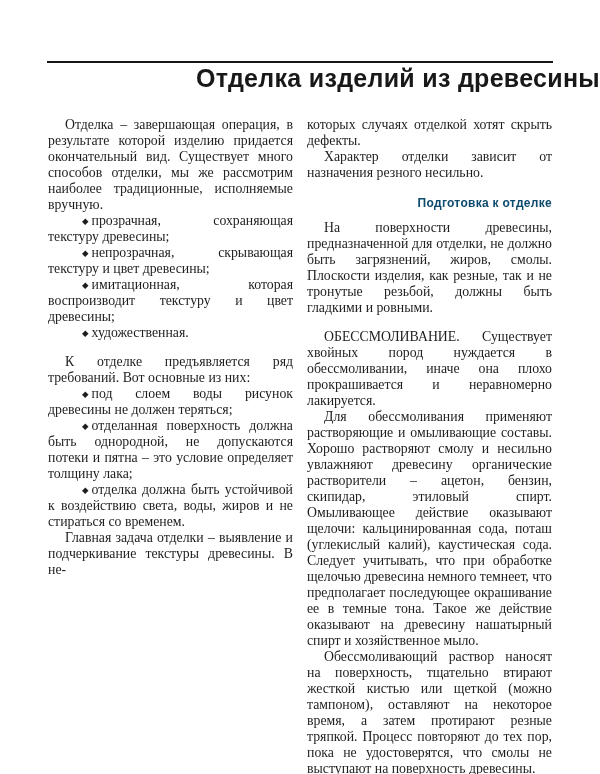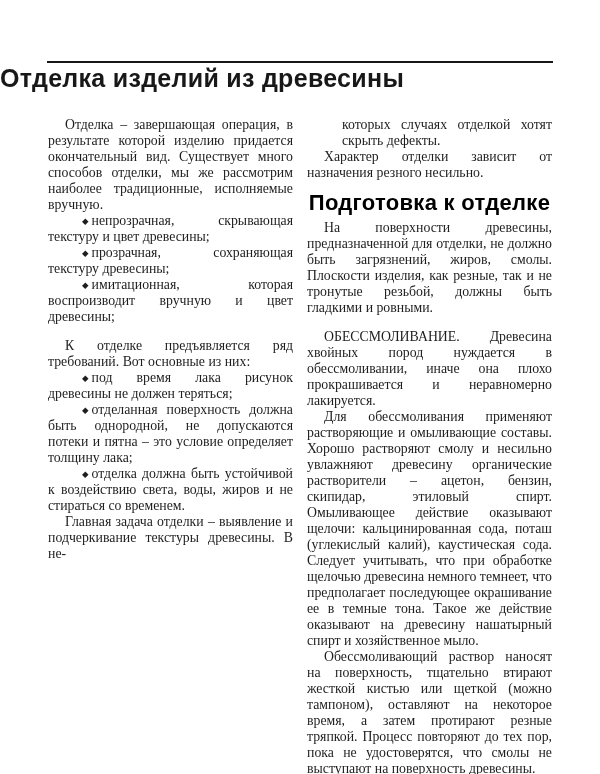--- a/index.html
+++ b/index.html
@@ -18,21 +18,21 @@
     top: 61px;
     width: 506px;
     height: 2px;
     background: #161616;
   }
   .page-title {
     position: absolute;
     left: 0;
     right: 0;
     top: 64px;
-    text-align: left;
+    text-align: right;
     font-family: "Liberation Sans", sans-serif;
     font-weight: 700;
     font-size: 25px;
     line-height: 28px;
     letter-spacing: 0.3px;
     color: #181818;
     white-space: nowrap;
   }
   .columns {
     position: absolute;
@@ -44,70 +44,71 @@
   }
   .col {
     width: 245px;
     font-size: 13.8px;
     line-height: 16px;
     text-align: justify;
     hyphens: auto;
     -webkit-hyphens: auto;
   }
   .col p { margin: 0; text-indent: 17px; }
-  .col p.noindent { text-indent: 0; margin-left: 35px; }
+  .col p.noindent { text-indent: 0; }
   .col p.gap { margin-top: 13px; }
   .diamond {
     display: inline-block;
     font-size: 8.5px;
     line-height: 1;
     margin-right: 3px;
     position: relative;
     top: -1px;
     color: #1d1d1d;
   }
   .section-heading {
     font-family: "Liberation Sans", sans-serif;
     font-weight: 700;
-    font-size: 22px;
+    font-size: 12px;
     line-height: 20px;
     letter-spacing: 0.3px;
-    text-align: center;
-    color: #000000;
+    text-align: right;
+    color: #0c4a6e;
     margin: 12px 0 7px 0;
     text-indent: 0;
   }
 </style>
 </head>
 <body>
 
 <div class="page">
 
   <div class="title-rule"></div>
 
   <div class="page-title">Отделка изделий из древесины</div>
 
   <div class="columns">
 
     <div class="col">
       <p>Отделка – завершающая операция, в результате которой изделию придается окончательный вид. Существует много способов отделки, мы же рассмотрим наиболее традиционные, исполняемые вручную.</p>
+      <p><span class="diamond">◆</span><span>прозрачная, сохраняющая текстуру древесины;</span></p>
       <p><span class="diamond">◆</span><span>непрозрачная, скрывающая текстуру и цвет древесины;</span></p>
-      <p><span class="diamond">◆</span><span>прозрачная, сохраняющая текстуру древесины;</span></p>
-      <p><span class="diamond">◆</span><span>имитационная, которая воспроизводит вручную и цвет древесины;</span></p>
+      <p><span class="diamond">◆</span><span>имитационная, которая воспроизводит текстуру и цвет древесины;</span></p>
+      <p><span class="diamond">◆</span><span>художественная.</span></p>
       <p class="gap">К отделке предъявляется ряд требований. Вот основные из них:</p>
-      <p><span class="diamond">◆</span><span>под время лака рисунок древесины не должен теряться;</span></p>
+      <p><span class="diamond">◆</span><span>под слоем воды рисунок древесины не должен теряться;</span></p>
       <p><span class="diamond">◆</span><span>отделанная поверхность должна быть однородной, не допускаются потеки и пятна – это условие определяет толщину лака;</span></p>
       <p><span class="diamond">◆</span><span>отделка должна быть устойчивой к воздействию света, воды, жиров и не стираться со временем.</span></p>
       <p>Главная задача отделки – выявление и подчеркивание текстуры древесины. В не-</p>
     </div>
 
     <div class="col">
       <p class="noindent">которых случаях отделкой хотят скрыть дефекты.</p>
       <p>Характер отделки зависит от назначения резного несильно.</p>
       <h2 class="section-heading">Подготовка к отделке</h2>
       <p>На поверхности древесины, предназначенной для отделки, не должно быть загрязнений, жиров, смолы. Плоскости изделия, как резные, так и не тронутые резьбой, должны быть гладкими и ровными.</p>
-      <p class="gap">ОБЕССМОЛИВАНИЕ. Древесина хвойных пород нуждается в обессмоливании, иначе она плохо прокрашивается и неравномерно лакируется.</p>
+      <p class="gap">ОБЕССМОЛИВАНИЕ. Существует хвойных пород нуждается в обессмоливании, иначе она плохо прокрашивается и неравномерно лакируется.</p>
       <p>Для обессмоливания применяют растворяющие и омыливающие составы. Хорошо растворяют смолу и несильно увлажняют древесину органические растворители – ацетон, бензин, скипидар, этиловый спирт. Омыливающее действие оказывают щелочи: кальцинированная сода, поташ (углекислый калий), каустическая сода. Следует учитывать, что при обработке щелочью древесина немного темнеет, что предполагает последующее окрашивание ее в темные тона. Такое же действие оказывают на древесину нашатырный спирт и хозяйственное мыло.</p>
       <p>Обессмоливающий раствор наносят на поверхность, тщательно втирают жесткой кистью или щеткой (можно тампоном), оставляют на некоторое время, а затем протирают резные тряпкой. Процесс повторяют до тех пор, пока не удостоверятся, что смолы не выступают на поверхность древесины.</p>
     </div>
 
   </div>
 </div>
 
 </body></html>

